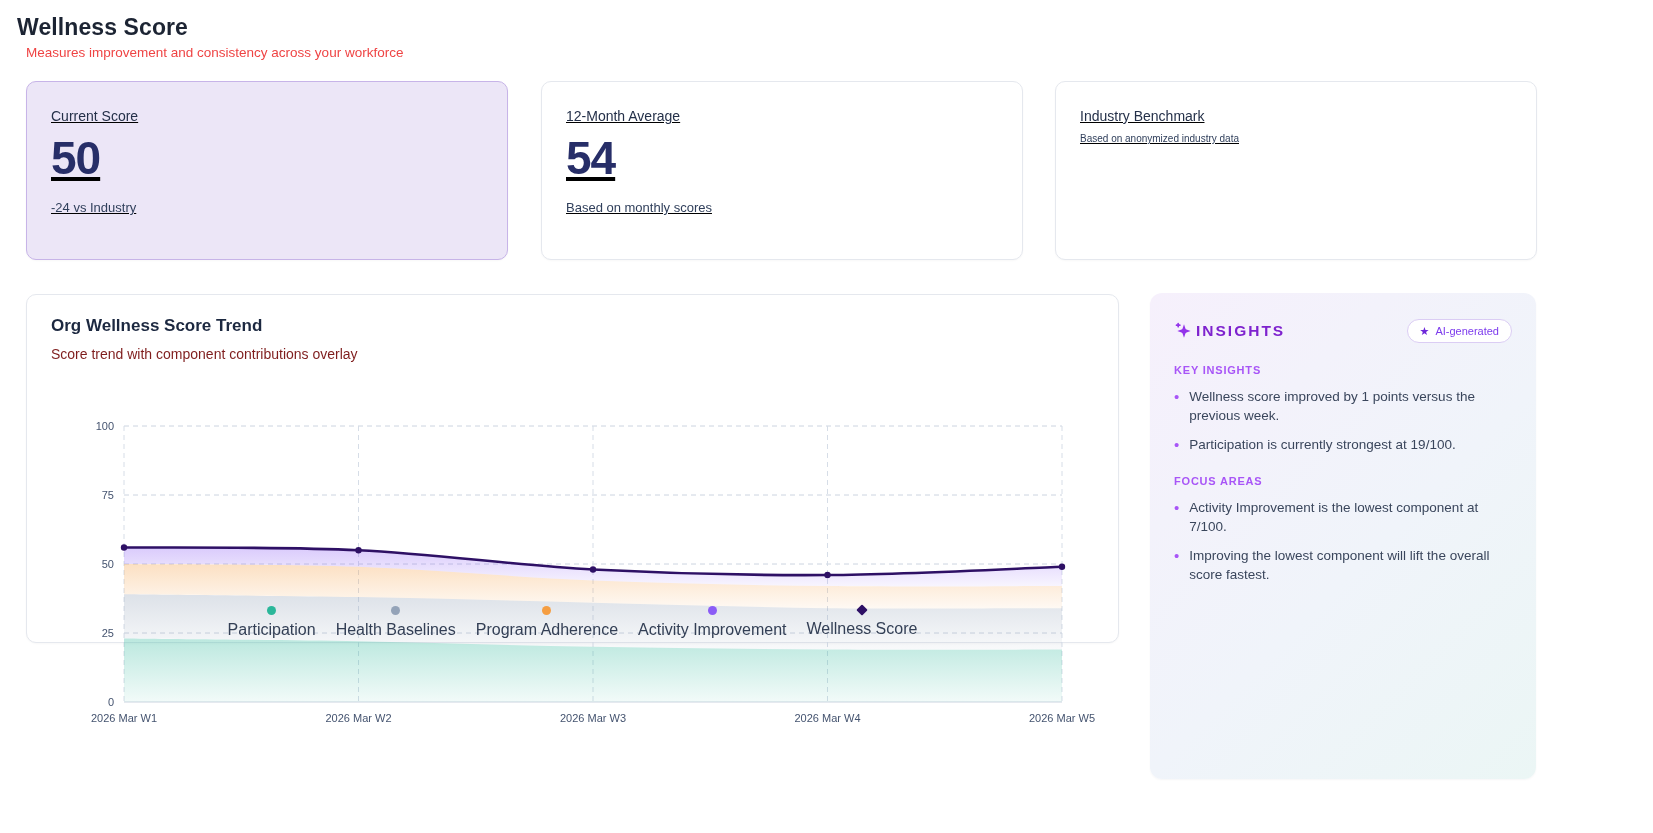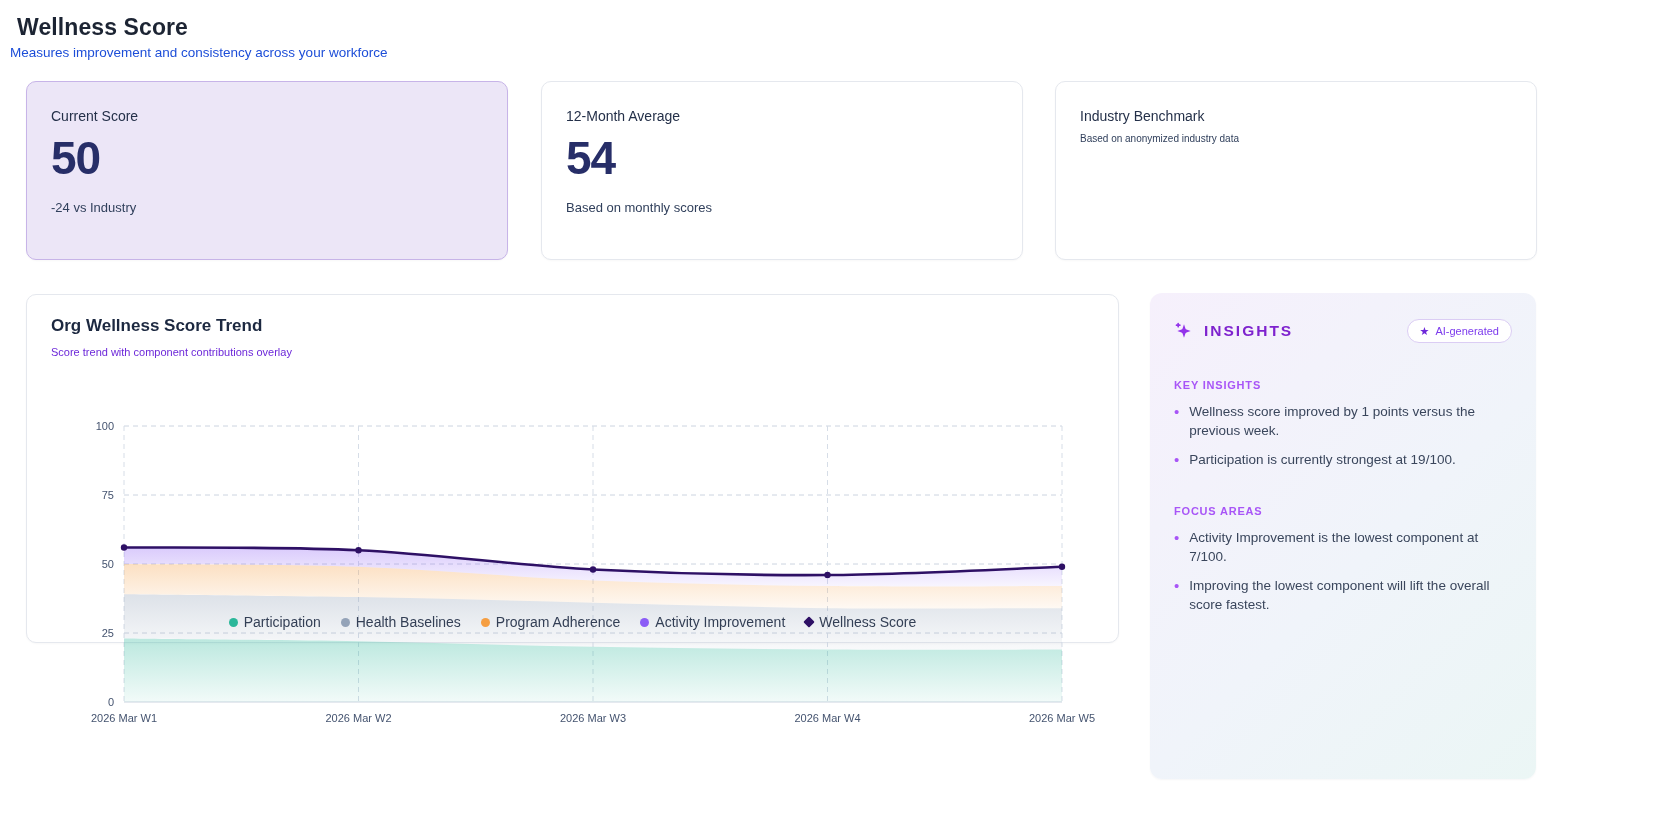--- a/index.html
+++ b/index.html
@@ -7,75 +7,76 @@
     width:1653px;height:833px;position:relative;overflow:hidden;
     background:#ffffff;
     font-family:"Liberation Sans",sans-serif;
     -webkit-font-smoothing:antialiased;
   }
   .page-title{
     position:absolute;left:17px;top:14px;
     font-size:23px;font-weight:700;color:#1c2433;letter-spacing:.1px;
   }
   .page-subtitle{
-    position:absolute;left:10px;top:45px;
-    font-size:13.5px;color:#1d4ed8;
+    position:absolute;left:26px;top:45px;
+    font-size:13.5px;color:#ef4444;
   }
   
   .stat-card{
     position:absolute;top:81px;width:482px;height:179px;
     background:#ffffff;border:1px solid #e5e8ee;border-radius:10px;
     box-sizing:border-box;padding:26px 24px;
     box-shadow:0 1px 2px rgba(16,24,40,.03);
+    text-decoration:underline;
   }
   .stat-card.highlighted{
     background:#ece6f7;border:1px solid #c7b4e8;
   }
   .stat-label{font-size:14px;color:#243049;}
   .stat-value{
     margin-top:10px;font-size:46px;font-weight:600;color:#272e68;
     letter-spacing:-1px;line-height:1.05;
   }
   .stat-note{margin-top:18px;font-size:13px;color:#31405c;}
   .stat-note2{margin-top:9px;font-size:10px;color:#31405c;}
   
   .chart-card{
     position:absolute;left:26px;top:294px;width:1093px;height:349px;
     background:#fff;border:1px solid #e5e8ee;border-radius:10px;
     box-sizing:border-box;box-shadow:0 1px 2px rgba(16,24,40,.03);text-align:right;
   }
   .chart-title{position:absolute;left:24px;top:21px;font-size:17px;font-weight:600;color:#1c2840;}
-  .chart-subtitle{position:absolute;left:24px;top:51px;font-size:11px;color:#6d28d9;}
+  .chart-subtitle{position:absolute;left:24px;top:51px;font-size:14px;color:#7f1d1d;}
   #trend-svg{position:absolute;left:0;top:96px;}
   .tick{font-size:11px;fill:#44536f;}
   .chart-legend{
     position:absolute;left:0;right:0;bottom:12px;height:16px;
     display:flex;justify-content:center;align-items:center;gap:20px;
   }
-  .legend-item{display:inline-flex;align-items:center;gap:6px;font-size:14px;color:#333f55;}
+  .legend-item{display:inline-flex;align-items:center;gap:6px;font-size:16px;color:#333f55;flex-direction:column;}
   .legend-dot{width:9px;height:9px;border-radius:50%;display:inline-block;flex:0 0 auto;}
   .legend-dot.diamond{border-radius:1px;transform:rotate(45deg);width:8px;height:8px;}
   
   .insights-panel{
     position:absolute;left:1150px;top:293px;width:386px;height:486px;
     border-radius:12px;box-sizing:border-box;
     background:linear-gradient(135deg,#f6f0fc 0%,#f0f4fa 55%,#ebf6f5 100%);
     box-shadow:0 1px 2px rgba(16,24,40,.04);
     padding:26px 24px 0 24px;
   }
-  .insights-header{display:flex;align-items:center;gap:10px;}
+  .insights-header{display:flex;align-items:center;gap:2px;}
   .insights-title{font-size:15.5px;font-weight:700;letter-spacing:2px;color:#7e22ce;}
   .ai-badge{
     margin-left:auto;display:inline-flex;align-items:center;gap:6px;
     background:#ffffff;border:1px solid #dbcdf4;border-radius:999px;
     padding:5px 12px;font-size:11px;color:#7c3aed;
   }
   .badge-star{font-size:11px;color:#6d28d9;line-height:1;}
   .insight-heading{
-    margin-top:36px;font-size:11px;font-weight:700;letter-spacing:.8px;color:#a855f7;
+    margin-top:21px;font-size:11px;font-weight:700;letter-spacing:.8px;color:#a855f7;
   }
   .insight-bullets{margin-top:11px;}
   .bullet-row{display:flex;gap:10px;margin-bottom:10px;}
   .bullet-dot{color:#a855f7;font-size:15px;line-height:19px;flex:0 0 auto;}
   .bullet-text{font-size:13.5px;color:#3a465c;line-height:19px;}
   .sparkles-icon{flex:0 0 auto;color:#9333ea;}
 </style>
 </head>
 <body>
 

